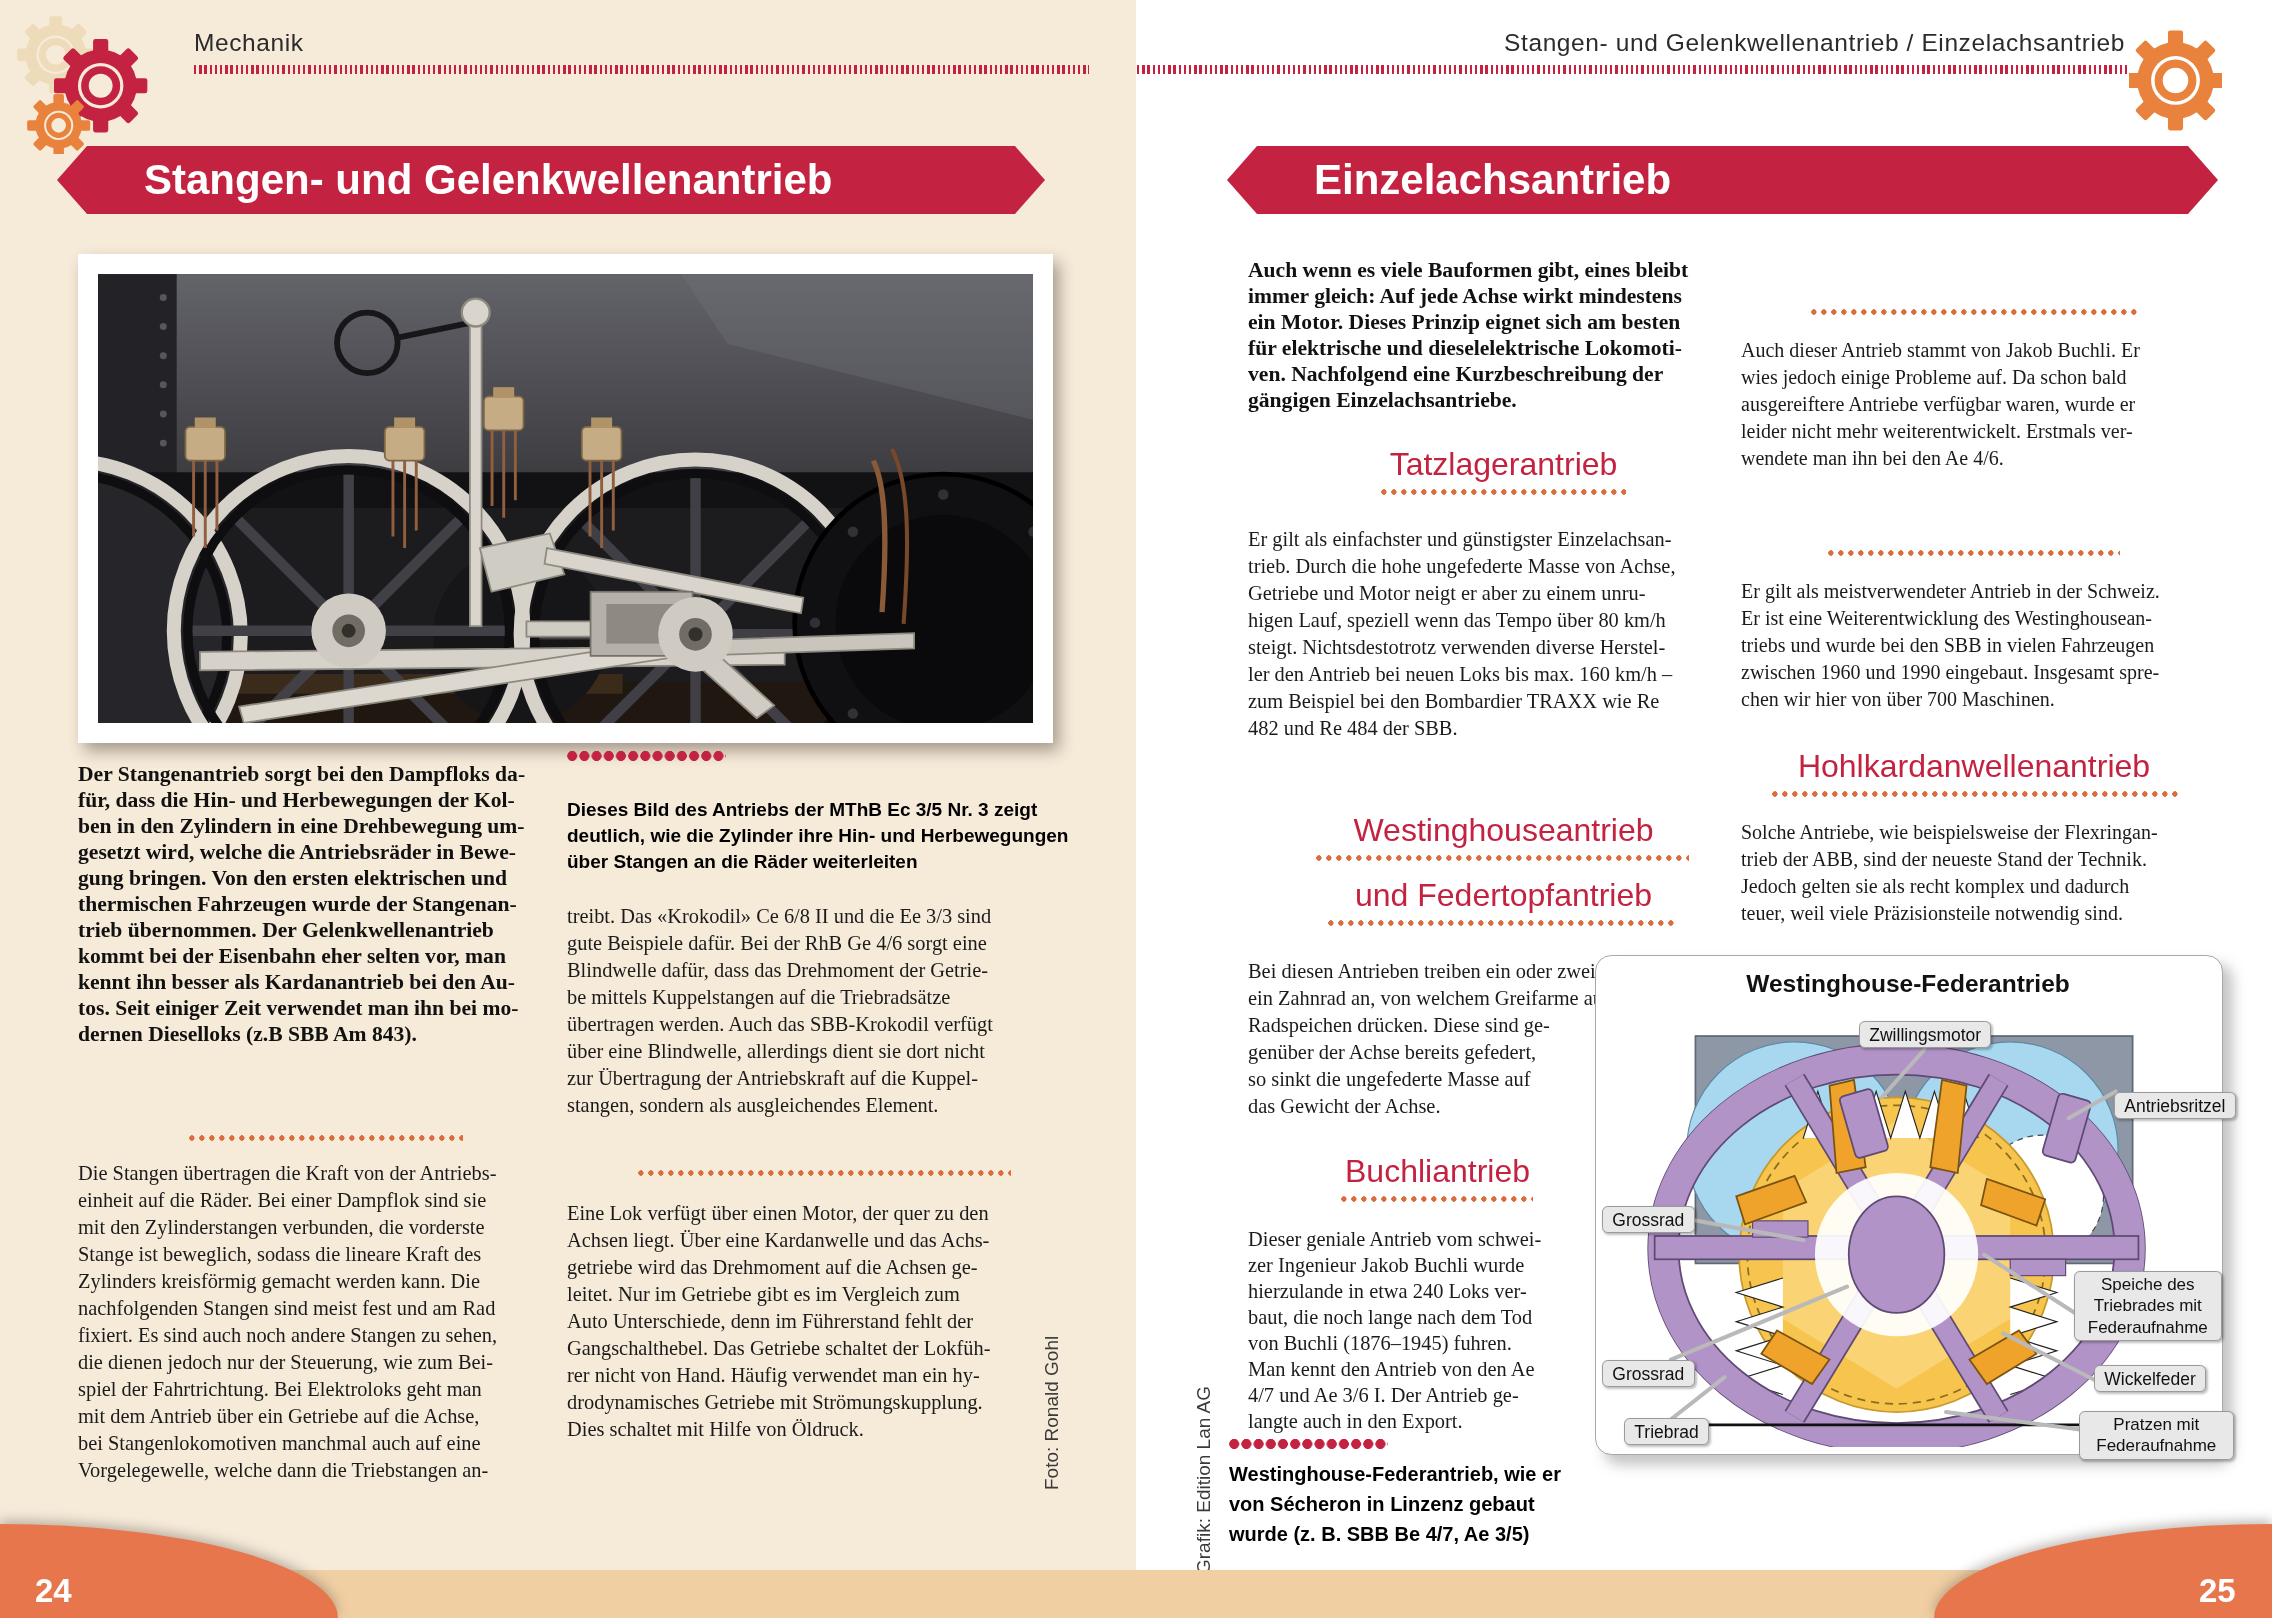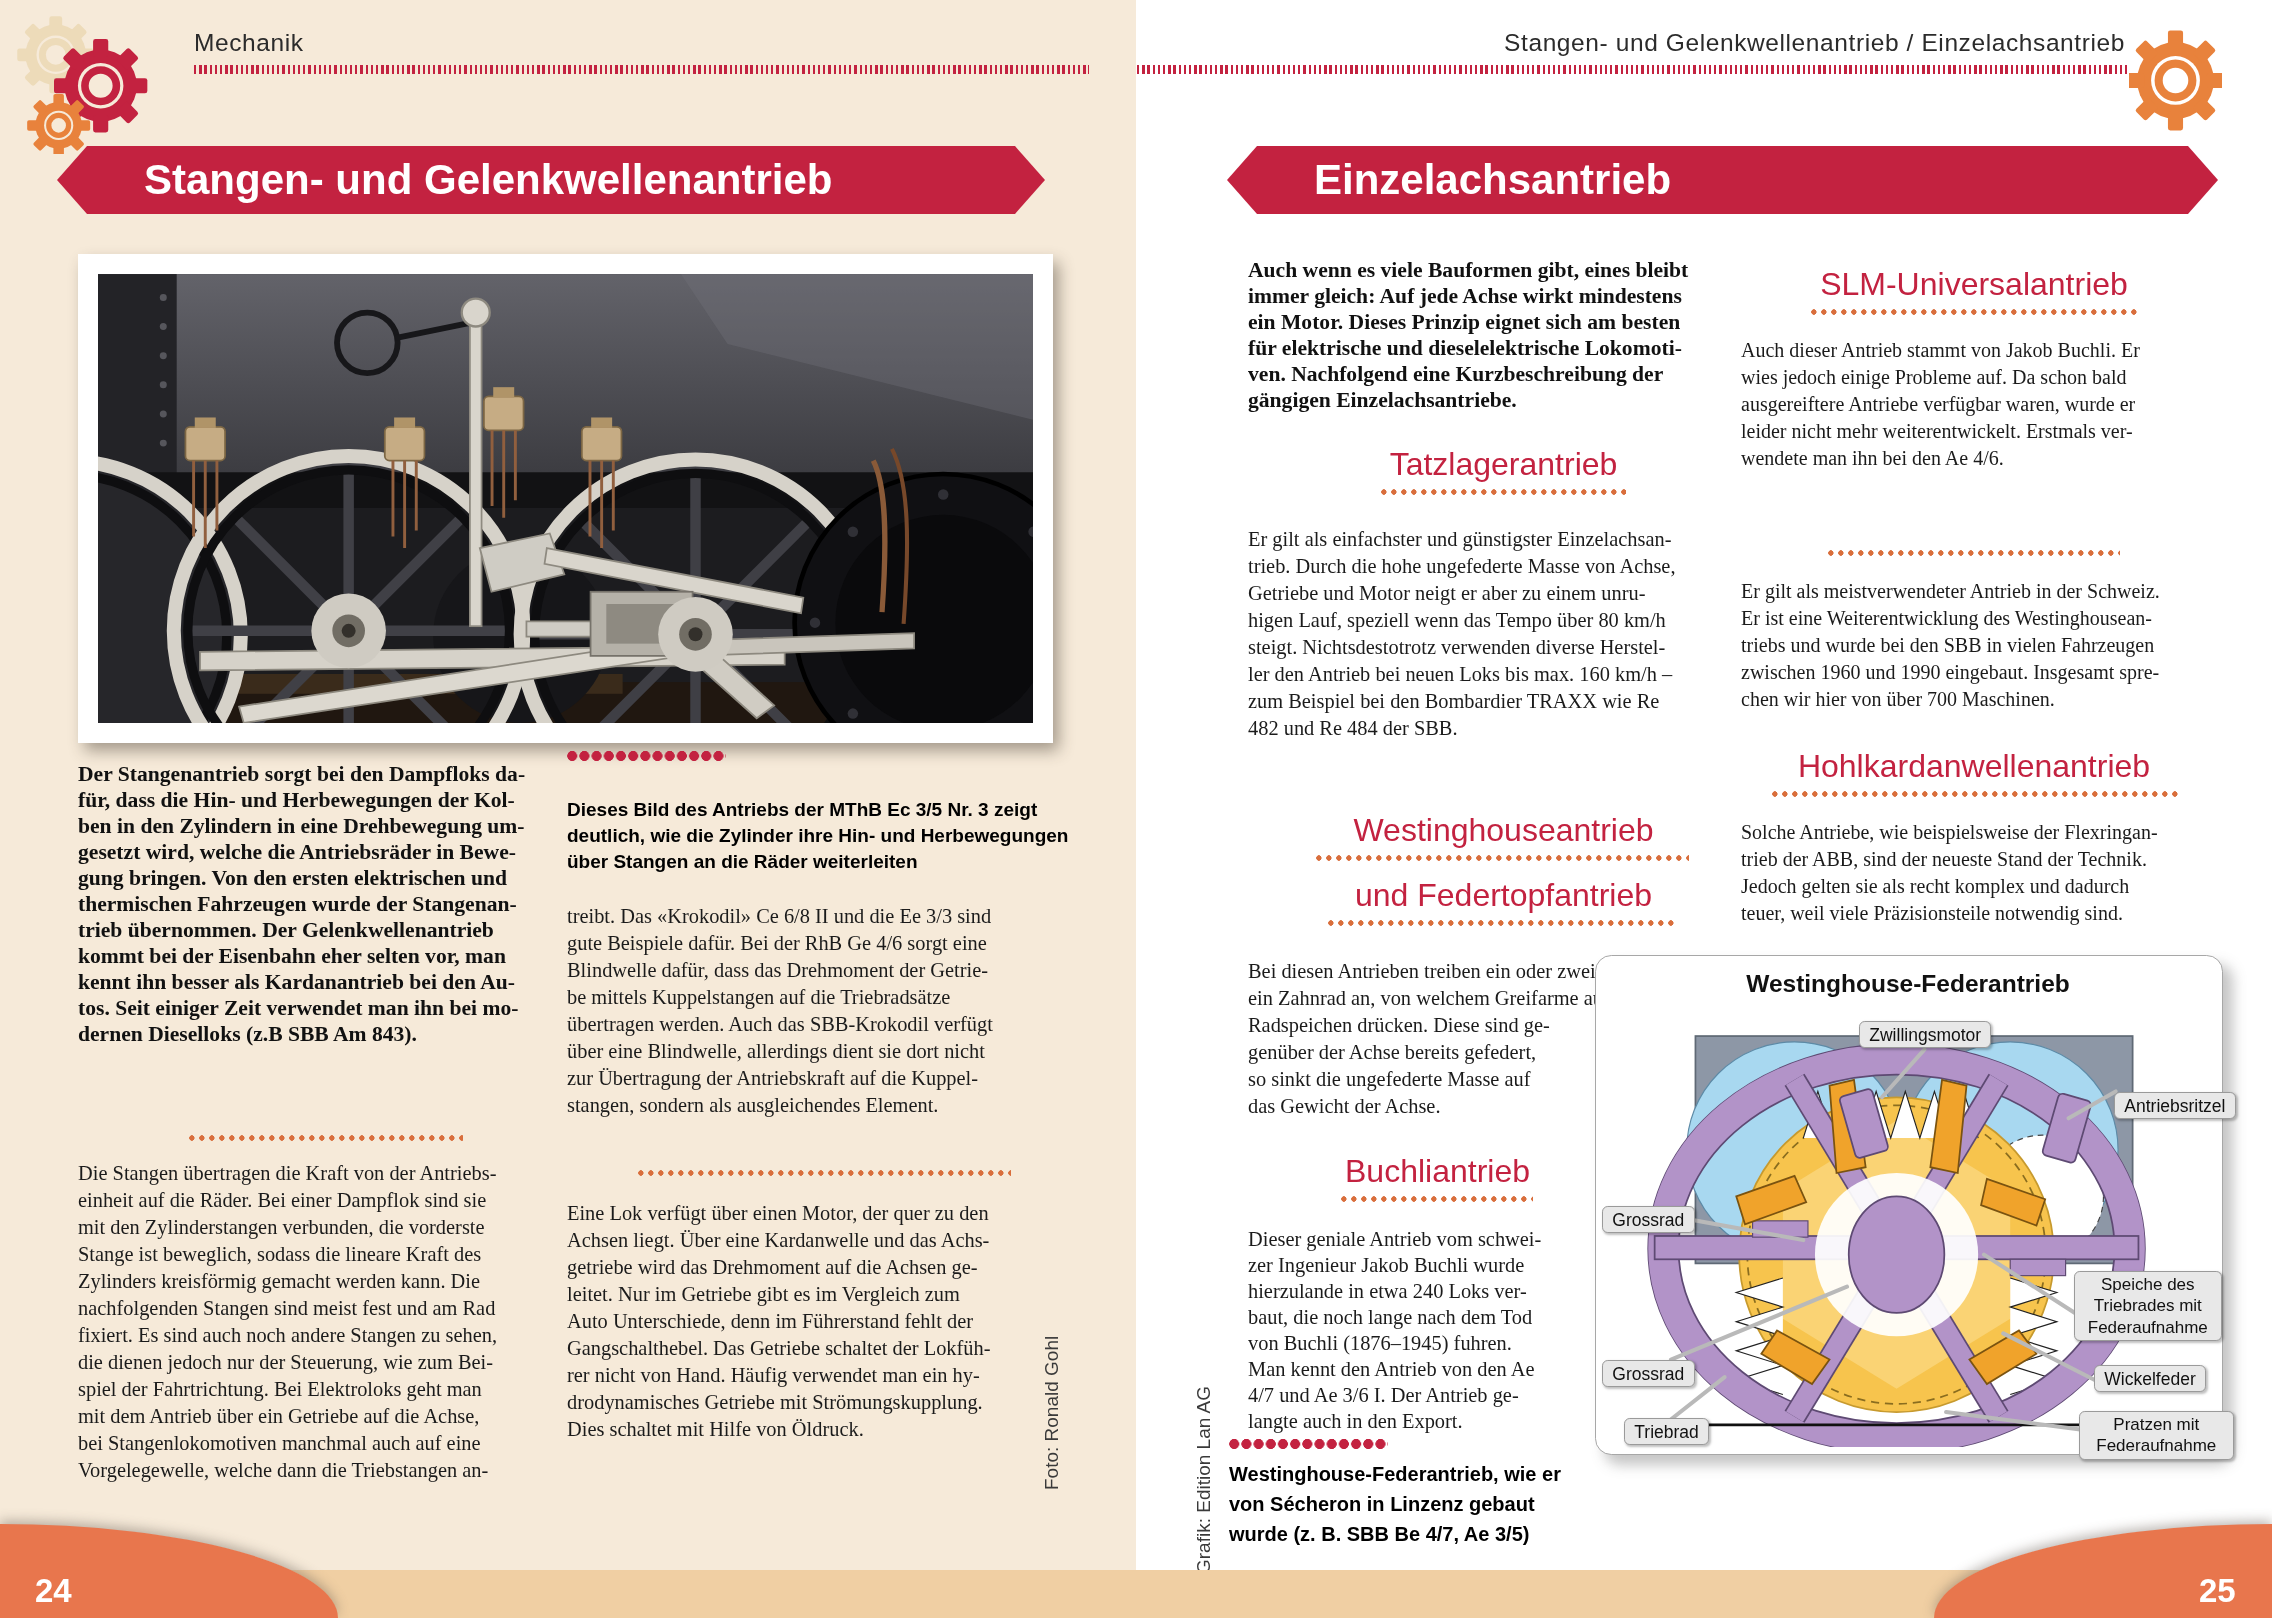--- a/index.html
+++ b/index.html
@@ -382,21 +382,20 @@
 4/7 und Ae 3/6 I. Der Antrieb ge-
 langte auch in den Export.</div>
 
   <div class="abs bigdots" style="left:1229px;top:1438px;width:159px;"></div>
   <div class="abs caption-r" style="left:1229px;top:1459px;width:361px;">Westinghouse-Federantrieb, wie er
 von Sécheron in Linzenz gebaut
 wurde (z. B. SBB Be 4/7, Ae 3/5)</div>
 
   <div class="abs vcredit" style="left:1193px;top:1574px;">Grafik: Edition Lan AG</div>
 
-  <div class="abs h-red" style="left:1741px;top:267px;width:466px;">SLM-Universalantrieb</div>
   <div class="abs dotline" style="left:1811px;top:309px;width:326px;"></div>
   <div class="abs serif" style="left:1741px;top:337px;width:471px;line-height:27px;font-size:20px;">Auch dieser Antrieb stammt von Jakob Buchli. Er
 wies jedoch einige Probleme auf. Da schon bald
 ausgereiftere Antriebe verfügbar waren, wurde er
 leider nicht mehr weiterentwickelt. Erstmals ver-
 wendete man ihn bei den Ae 4/6.</div>
 
   <div class="abs dotline" style="left:1828px;top:550px;width:292px;"></div>
   <div class="abs serif" style="left:1741px;top:578px;width:471px;line-height:27px;font-size:20px;">Er gilt als meistverwendeter Antrieb in der Schweiz.
 Er ist eine Weiterentwicklung des Westinghousean-

